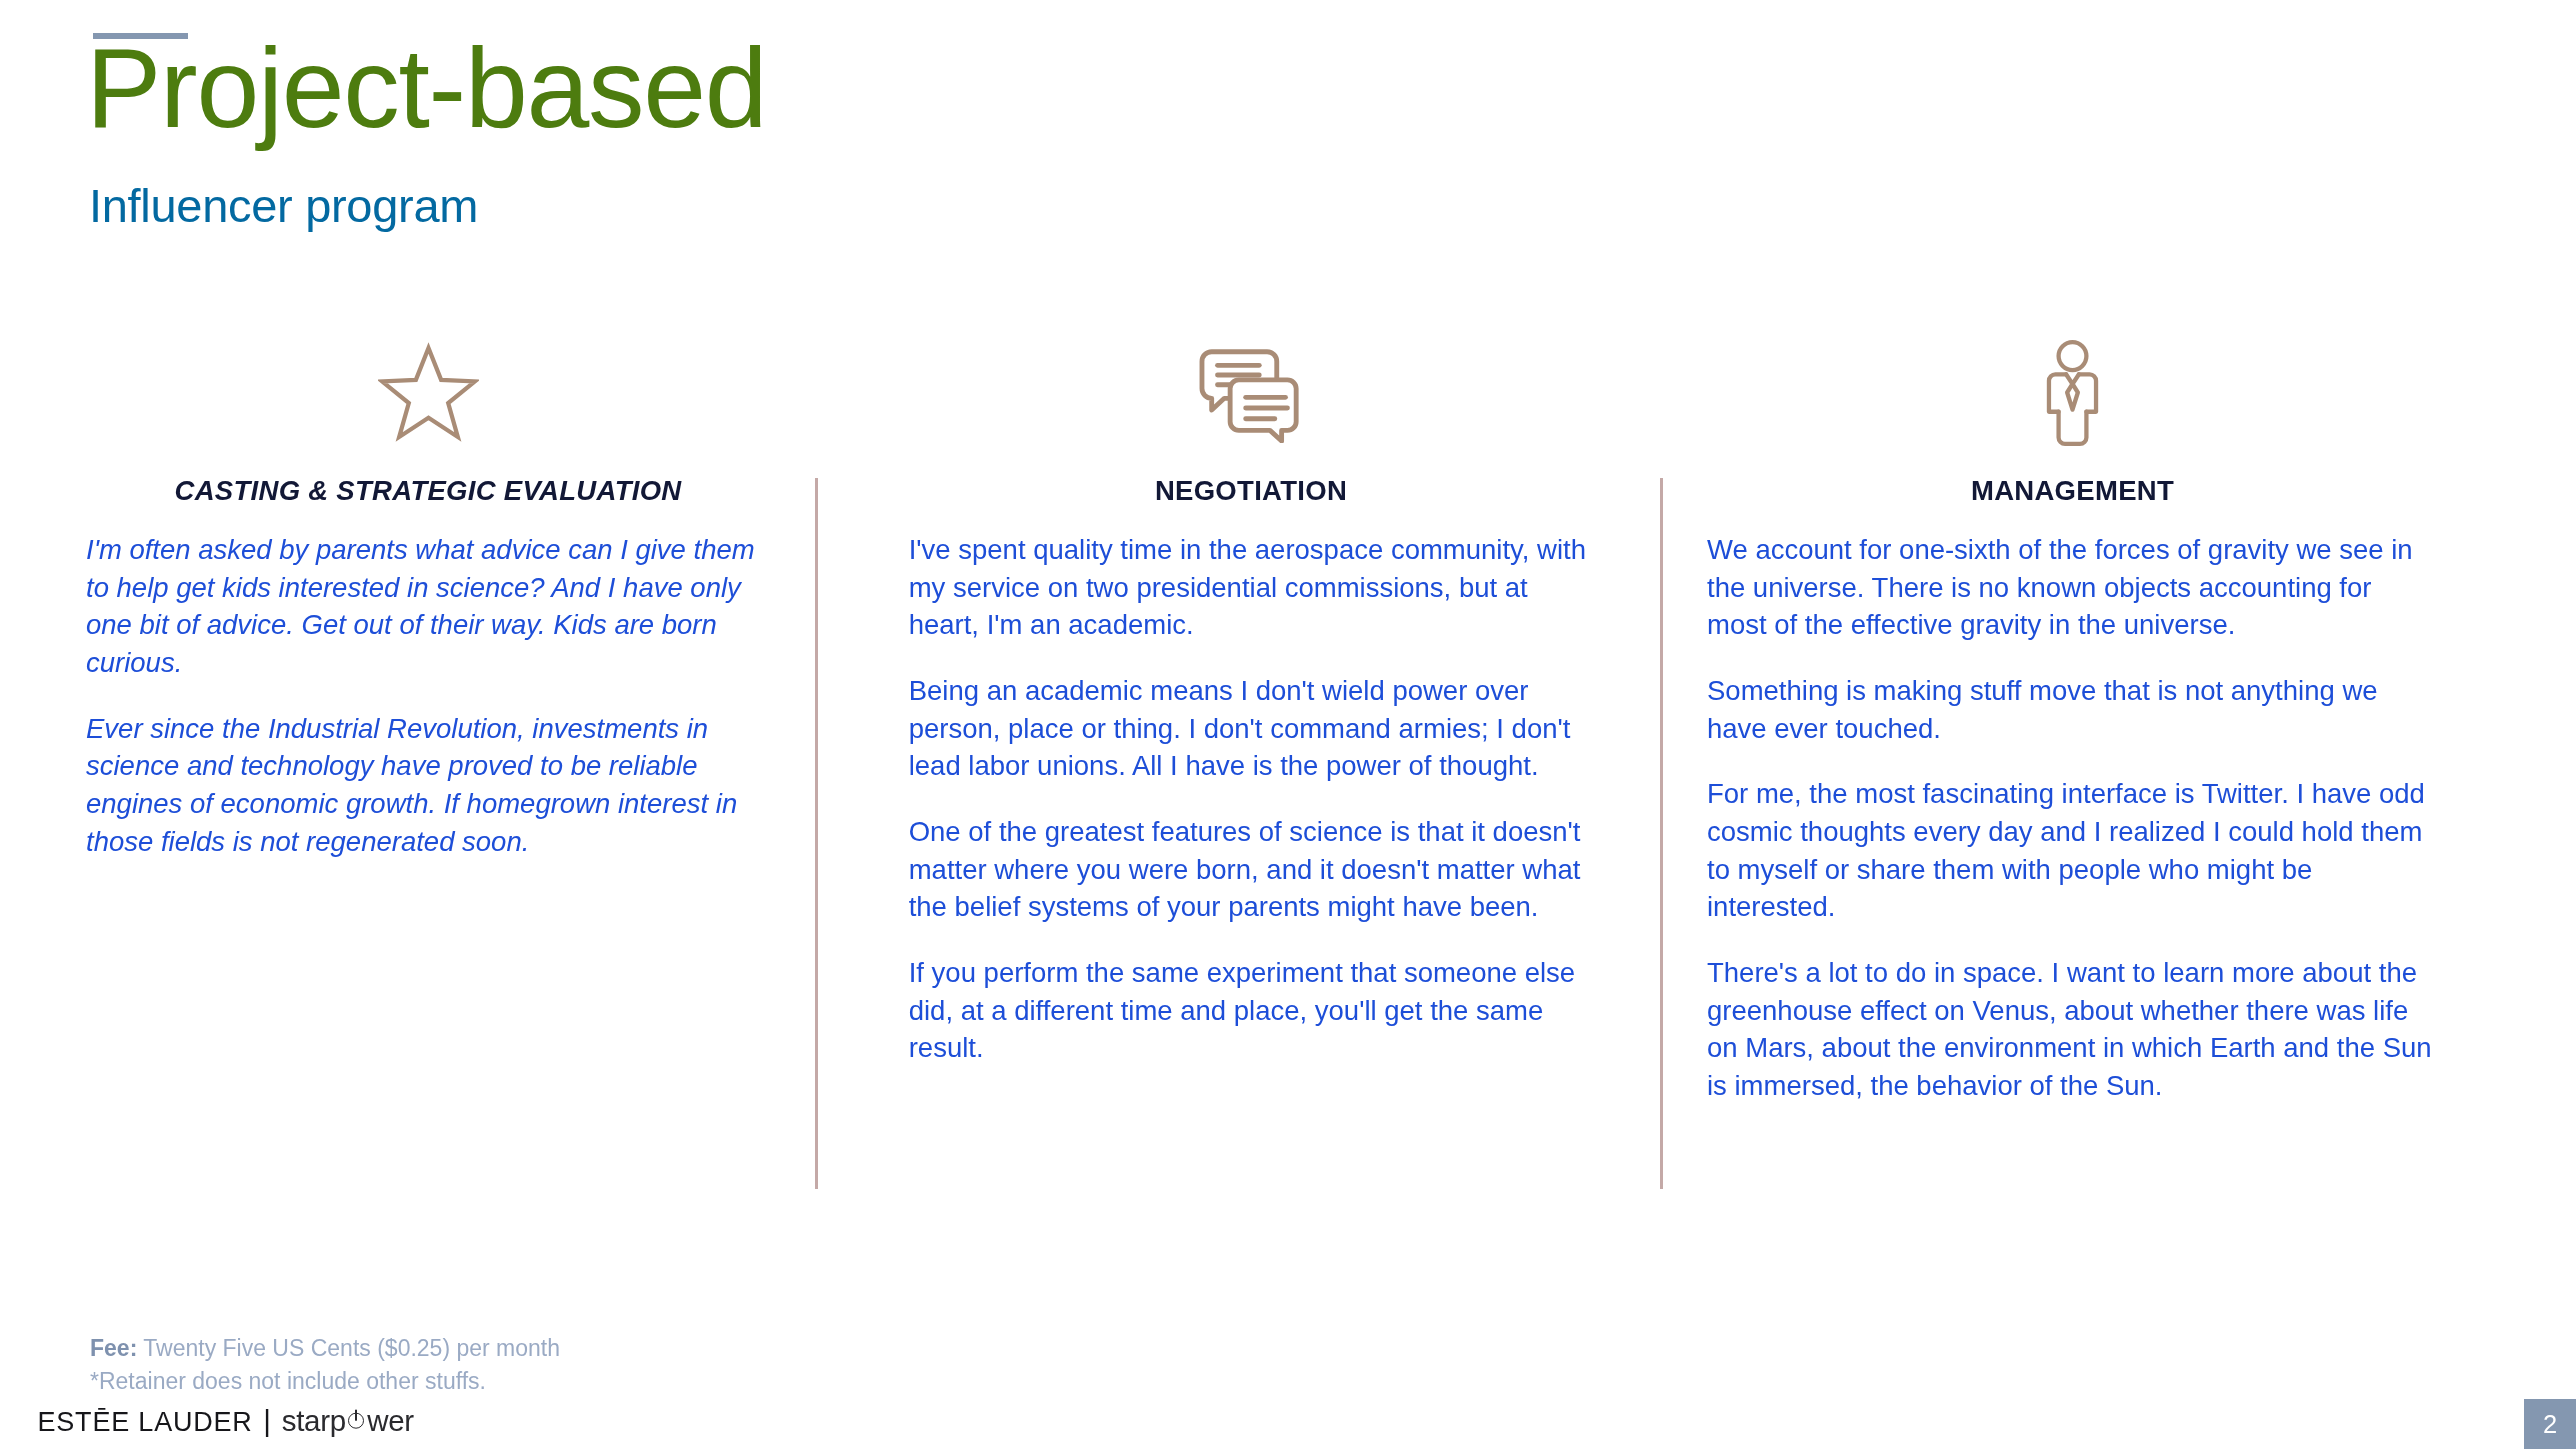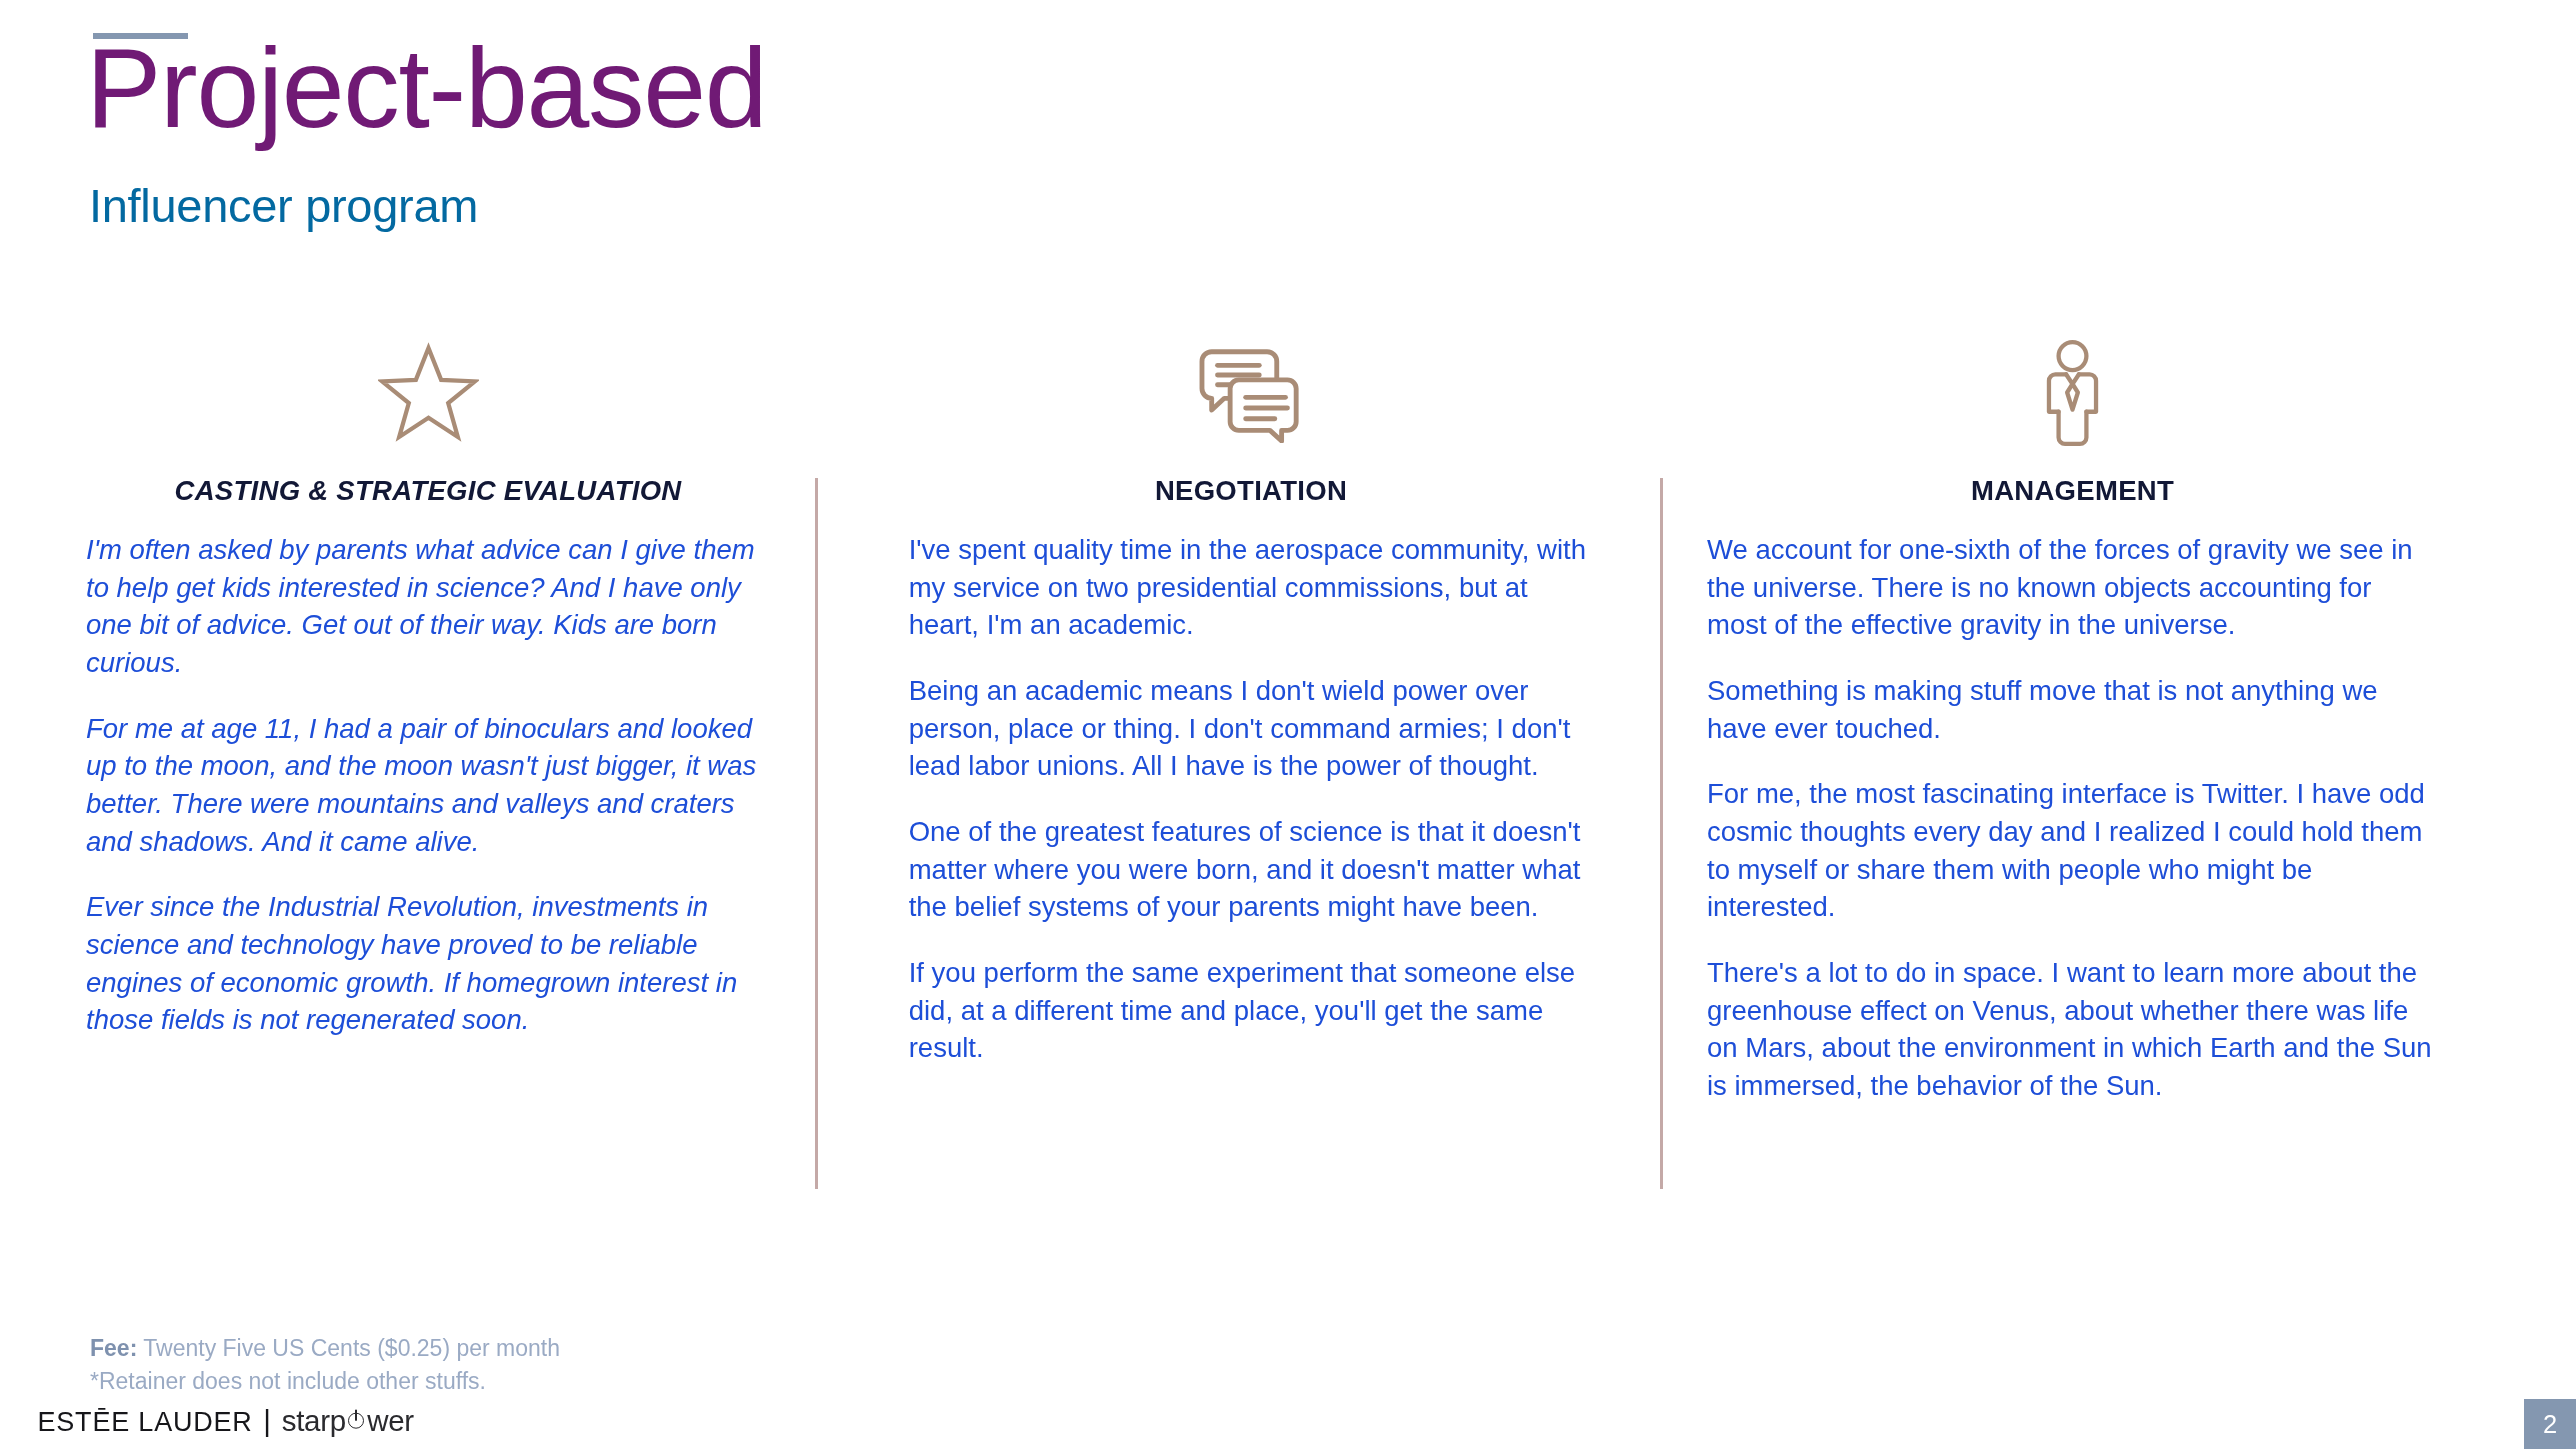--- a/index.html
+++ b/index.html
@@ -25,21 +25,21 @@
     height: 6px;
     background: #8497b0;
   }
   .page-title {
     position: absolute;
     left: 86px;
     top: 32px;
     font-size: 113px;
     line-height: 1.0;
     font-weight: 400;
-    color: #701a75;
+    color: #4d7c0f;
     letter-spacing: -1.3px;
     white-space: nowrap;
   }
   .page-subtitle {
     position: absolute;
     left: 89px;
     top: 182px;
     font-size: 47px;
     line-height: 1.0;
     font-weight: 400;
@@ -208,21 +208,20 @@
 
   <div class="column col-1">
     <div class="col-icon">
       <svg width="101" height="101" viewBox="0 0 100 100" aria-hidden="true">
         <polygon points="50,6 62.5,37.5 96,39 69.5,60.5 79,94 50,75 21,94 30.5,60.5 4,39 37.5,37.5" fill="none" stroke="#A98C76" stroke-width="4.2" stroke-linejoin="miter"></polygon>
       </svg>
     </div>
     <div class="col-heading">CASTING &amp; STRATEGIC EVALUATION</div>
     <div class="col-body">
       <p>I'm often asked by parents what advice can I give them to help get kids interested in science? And I have only one bit of advice. Get out of their way. Kids are born curious.</p>
-      <p>For me at age 11, I had a pair of binoculars and looked up to the moon, and the moon wasn't just bigger, it was better. There were mountains and valleys and craters and shadows. And it came alive.</p>
       <p>Ever since the Industrial Revolution, investments in science and technology have proved to be reliable engines of economic growth. If homegrown interest in those fields is not regenerated soon.</p>
     </div>
   </div>
 
   <div class="column col-2">
     <div class="col-icon">
       <svg width="107" height="101" viewBox="0 0 110 104" aria-hidden="true">
         <g fill="none" stroke="#A98C76" stroke-width="5" stroke-linecap="round" stroke-linejoin="round">
 
           <path d="M14 10 h57 a10 10 0 0 1 10 10 v28 a10 10 0 0 1 -10 10 h-44 l-13 12 v-12 h0 a10 10 0 0 1 -10 -10 v-28 a10 10 0 0 1 10 -10 z"></path>

